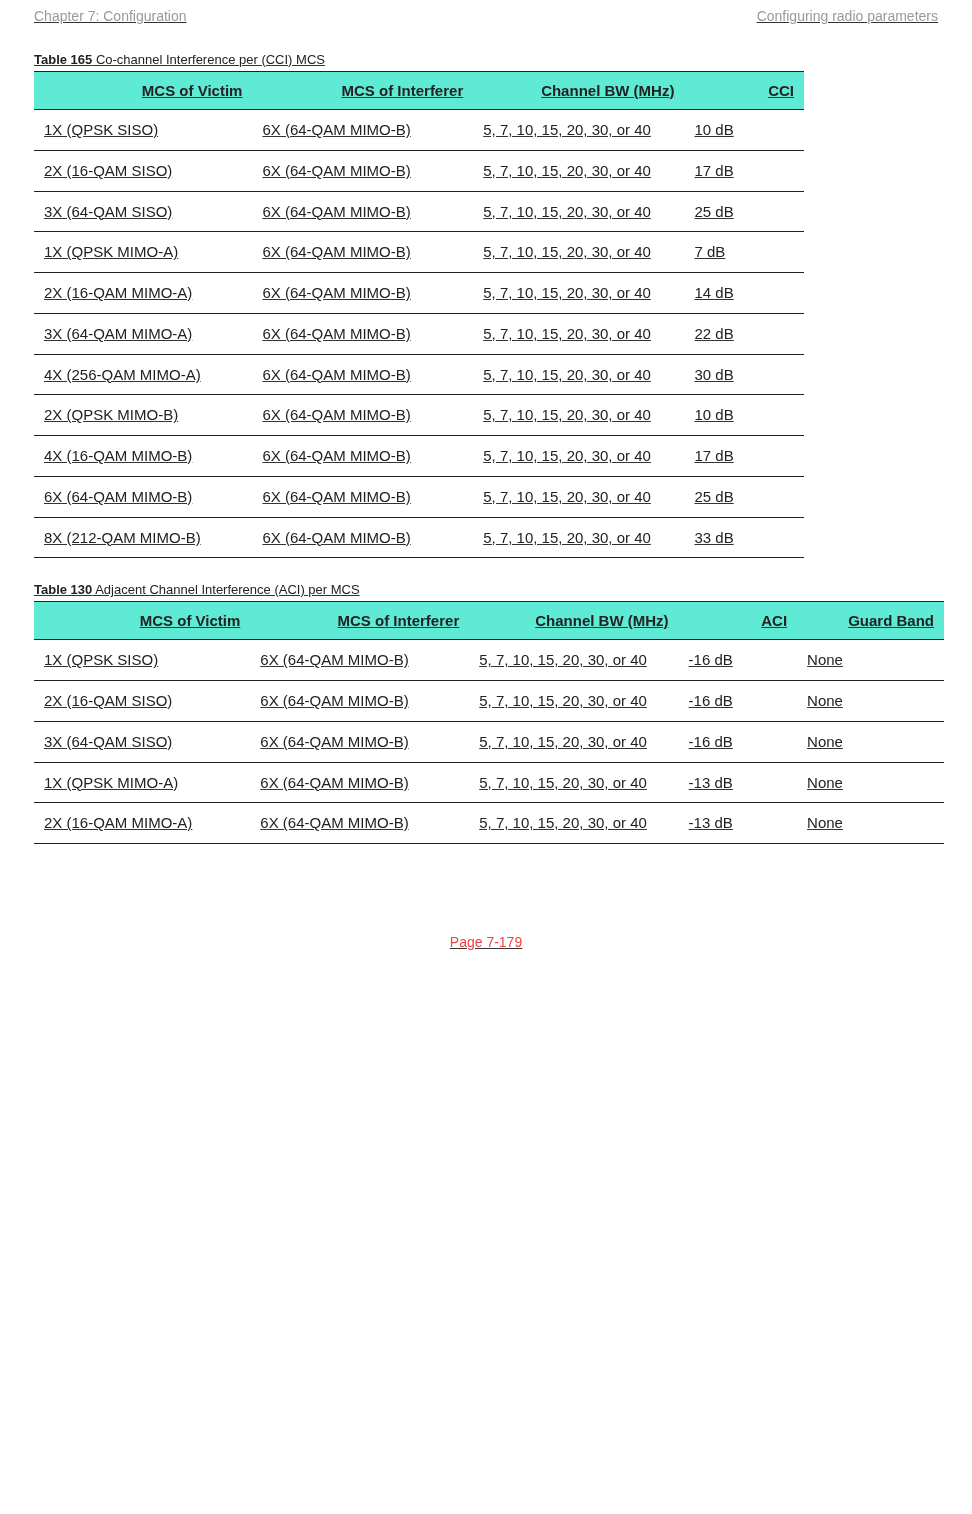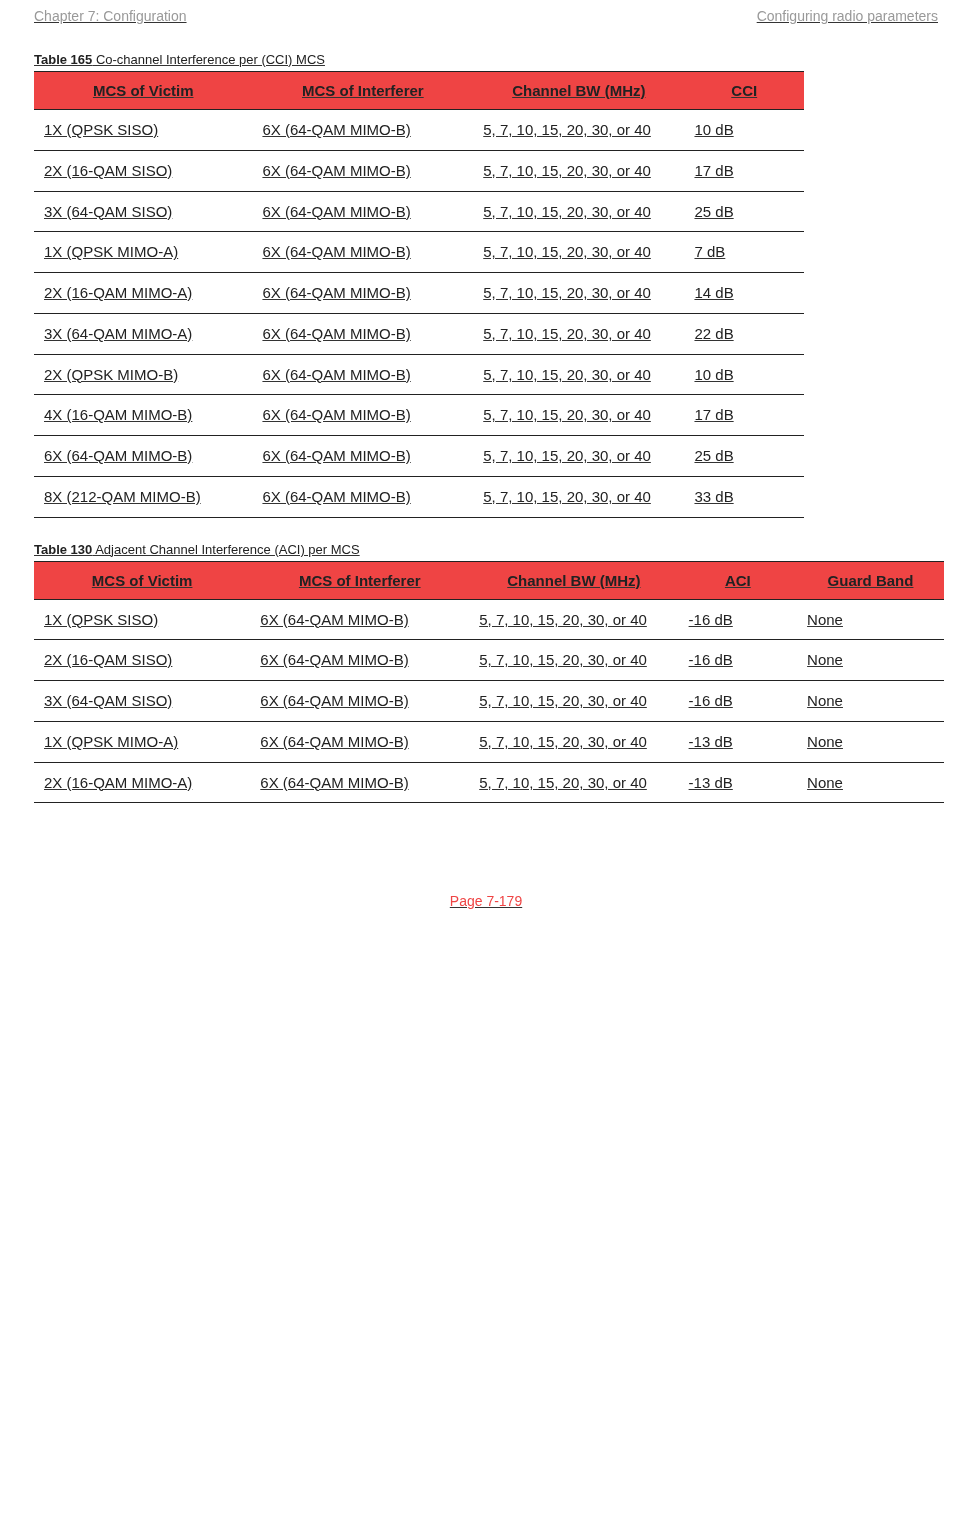--- a/index.html
+++ b/index.html
@@ -32,23 +32,23 @@
     font-weight: bold;
   }
   table {
     border-collapse: collapse;
     font-size: 15px;
     color: #222;
   }
   table.t1 { width: 770px; }
   table.t2 { width: 910px; }
   thead th {
-    background: #ef4444;
+    background: #5eead4;
     font-weight: bold;
-    text-align: center;
+    text-align: right;
     padding: 10px 10px;
     border-top: 1.5px solid #222;
     border-bottom: 1.5px solid #222;
   }
   tbody td {
     padding: 9px 10px 9px 10px;
     border-bottom: 1px solid #222;
     vertical-align: top;
     line-height: 1.45;
   }
@@ -119,20 +119,26 @@
           <td>5, 7, 10, 15, 20, 30, or 40</td>
           <td>14 dB</td>
         </tr>
         <tr>
           <td>3X (64-QAM MIMO-A)</td>
           <td>6X (64-QAM MIMO-B)</td>
           <td>5, 7, 10, 15, 20, 30, or 40</td>
           <td>22 dB</td>
         </tr>
         <tr>
+          <td>4X (256-QAM MIMO-A)</td>
+          <td>6X (64-QAM MIMO-B)</td>
+          <td>5, 7, 10, 15, 20, 30, or 40</td>
+          <td>30 dB</td>
+        </tr>
+        <tr>
           <td>2X (QPSK MIMO-B)</td>
           <td>6X (64-QAM MIMO-B)</td>
           <td>5, 7, 10, 15, 20, 30, or 40</td>
           <td>10 dB</td>
         </tr>
         <tr>
           <td>4X (16-QAM MIMO-B)</td>
           <td>6X (64-QAM MIMO-B)</td>
           <td>5, 7, 10, 15, 20, 30, or 40</td>
           <td>17 dB</td>

